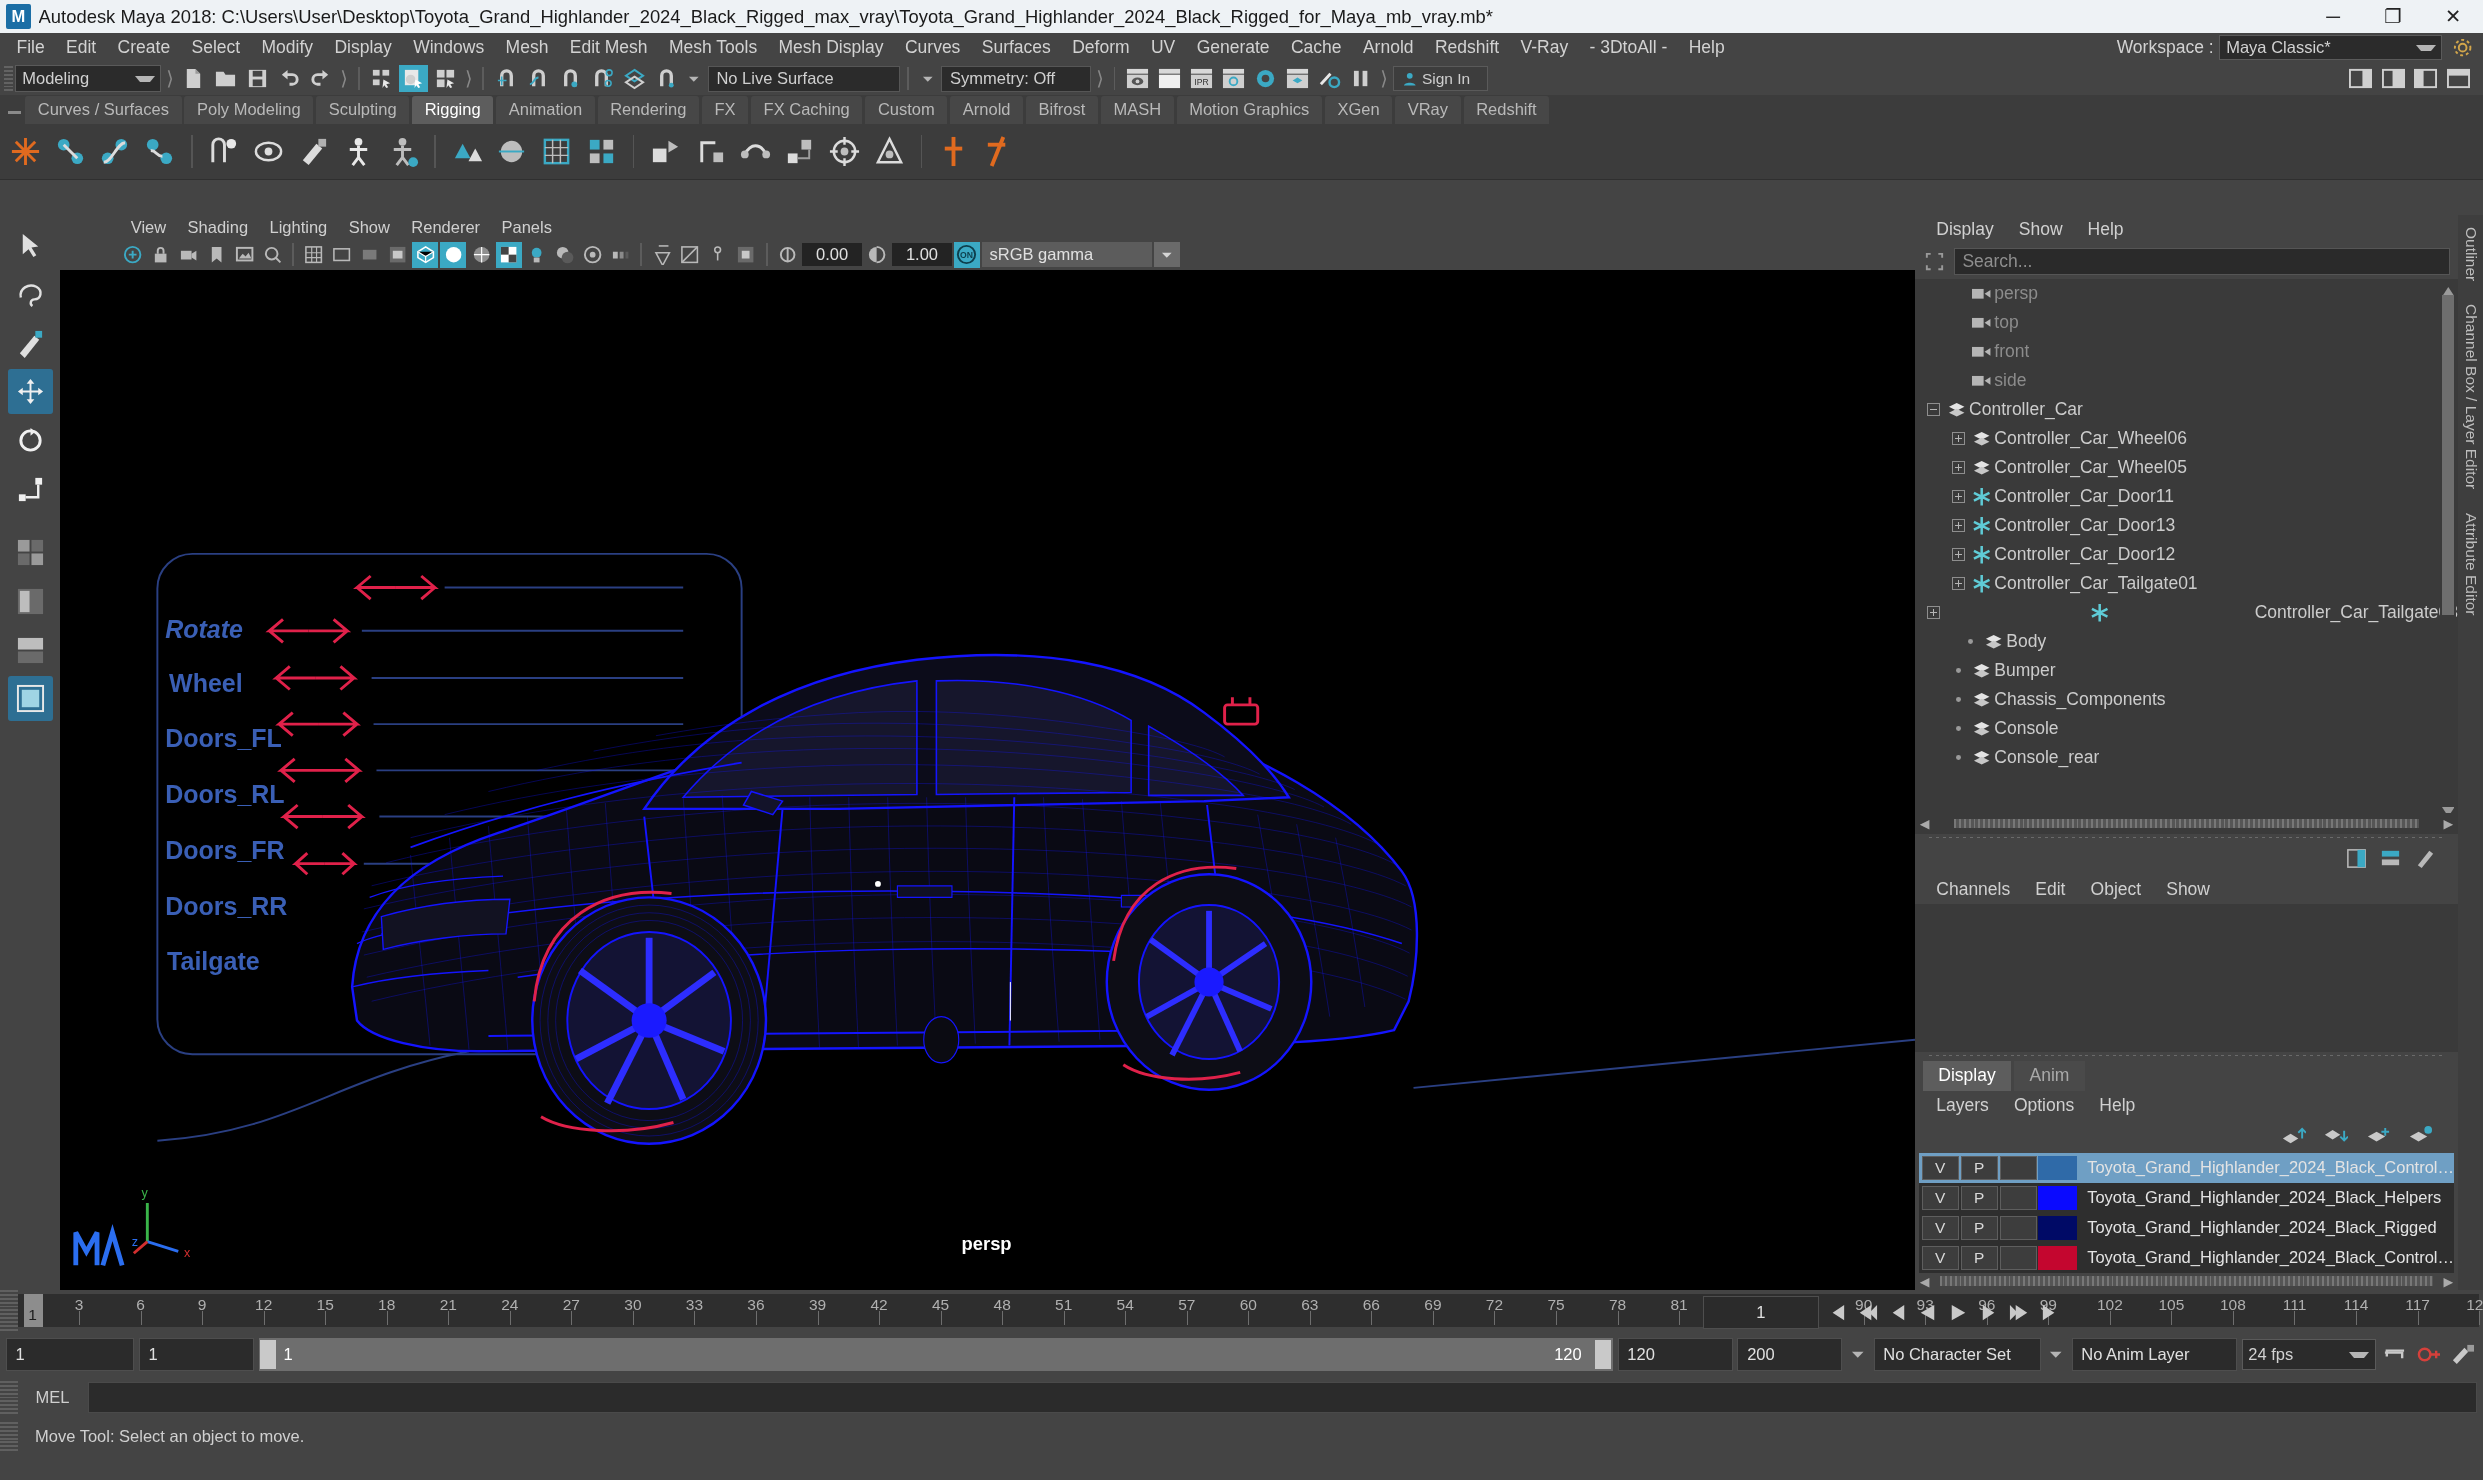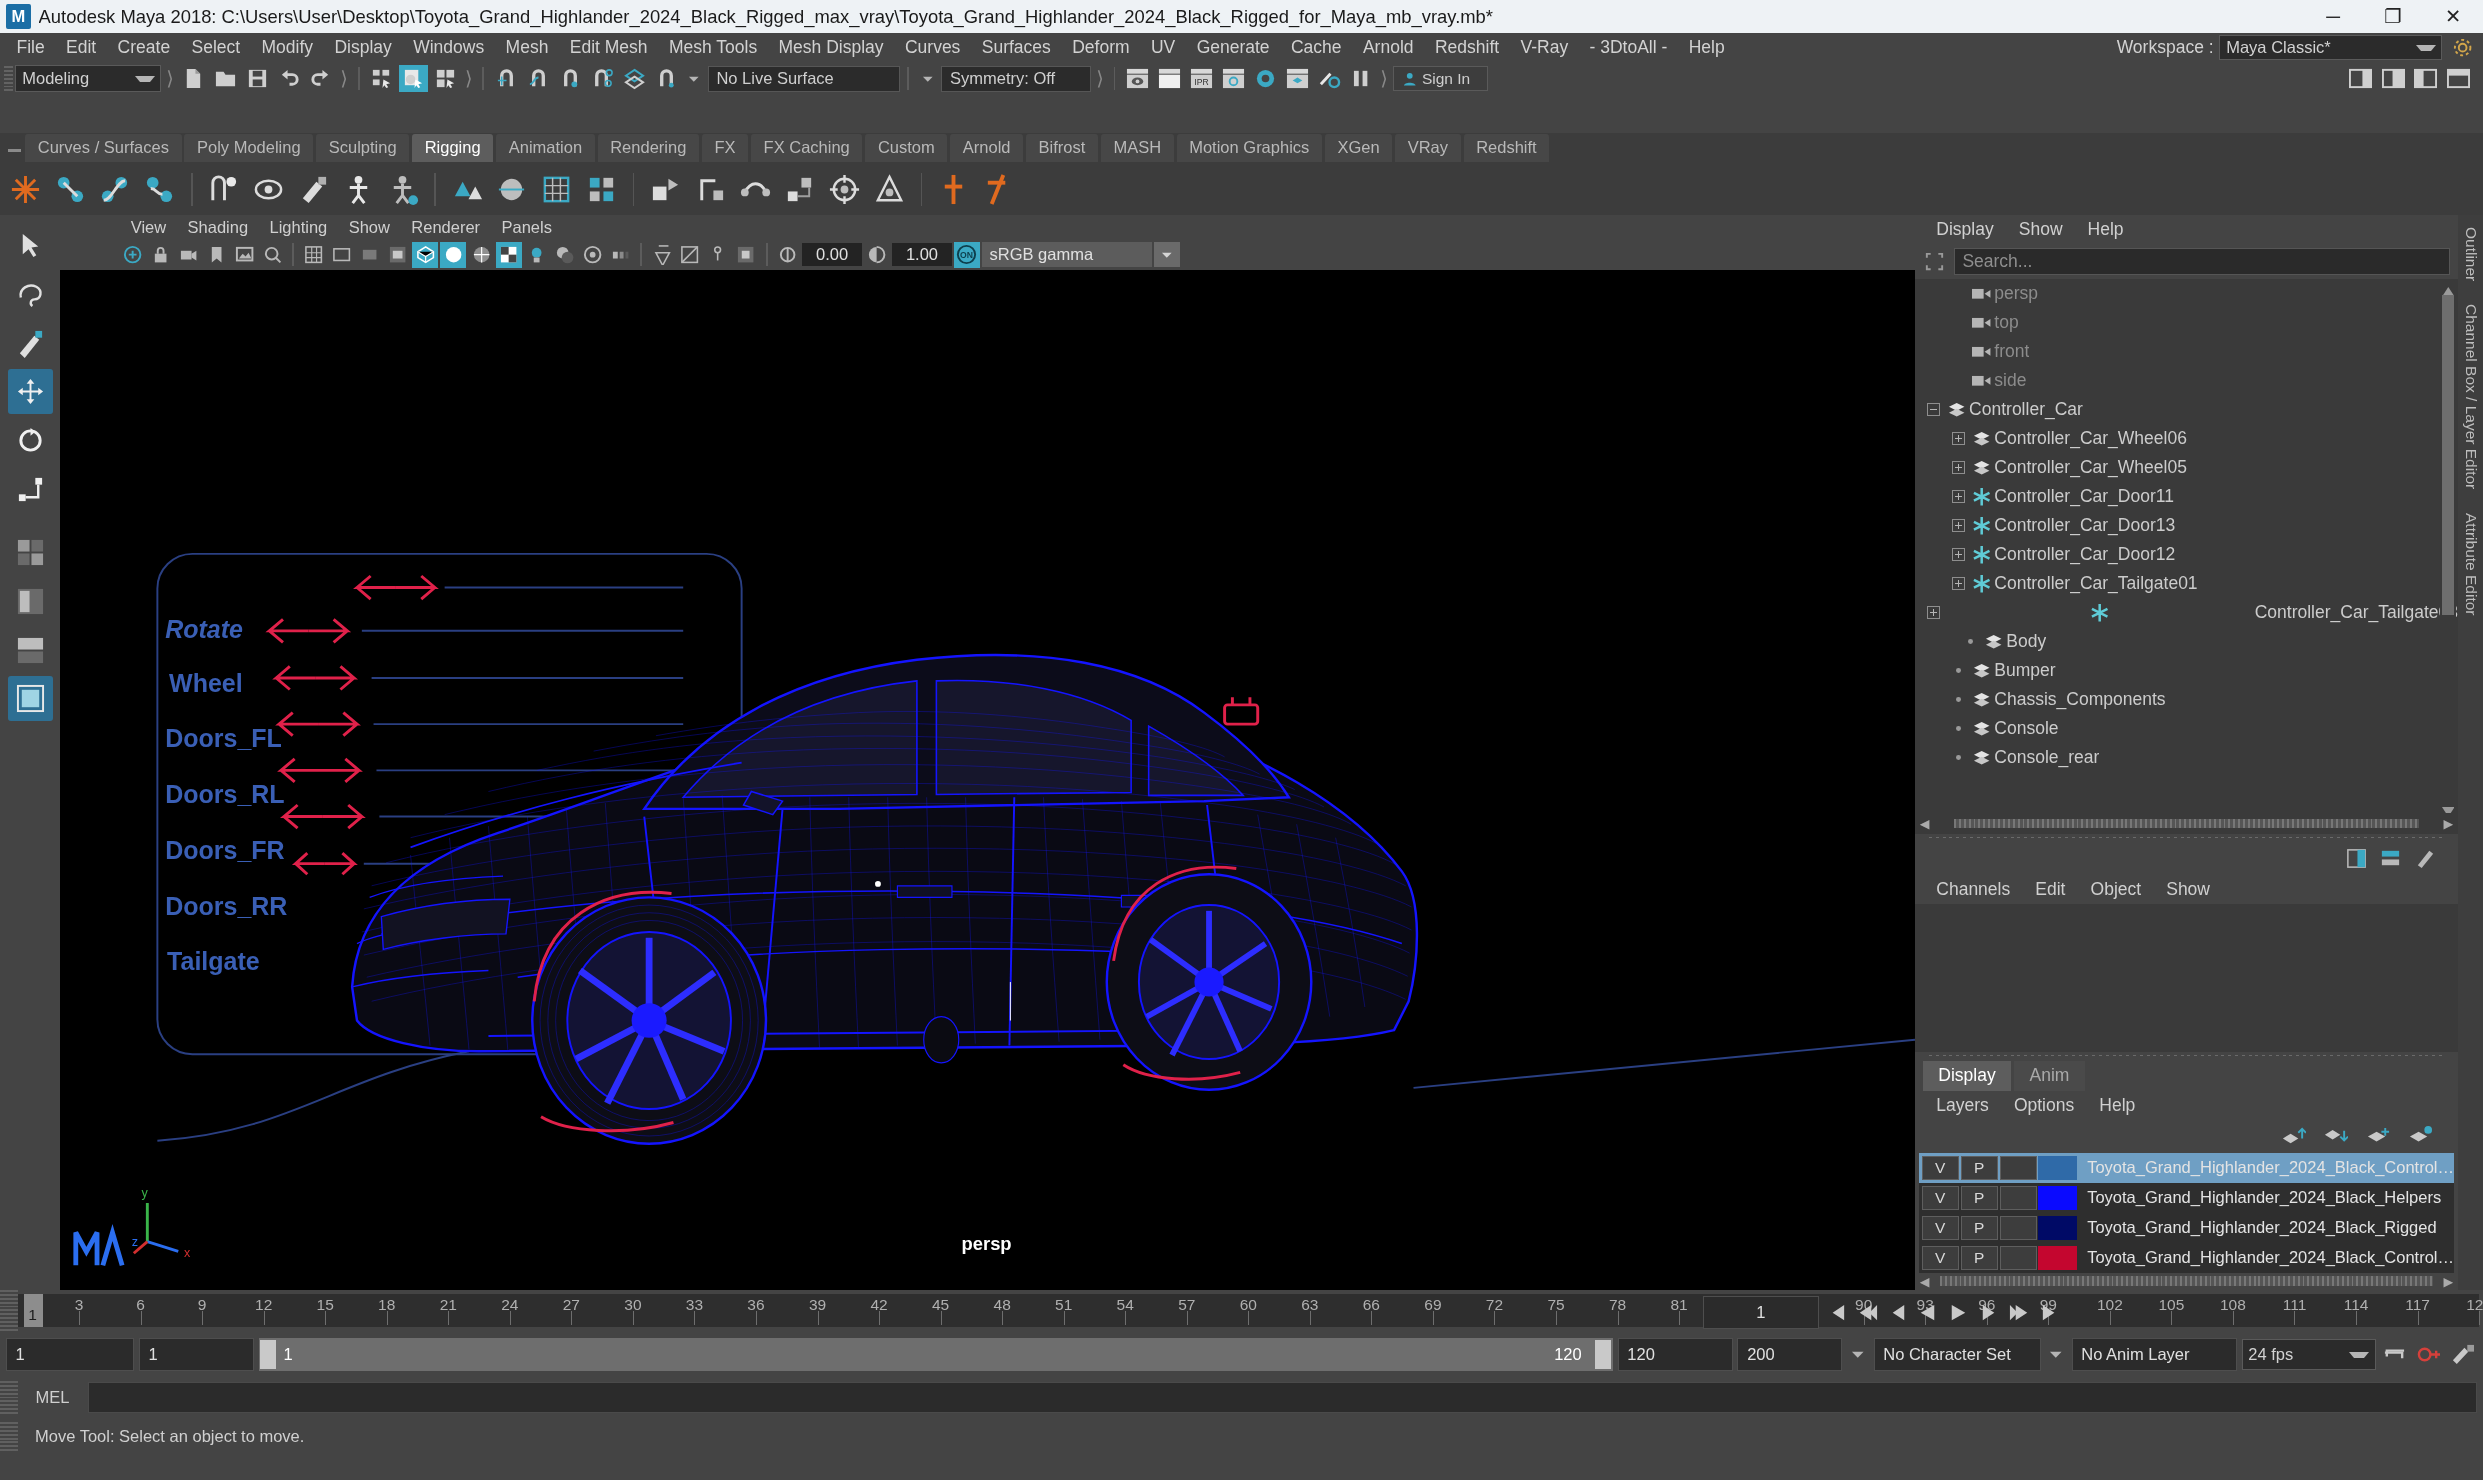--- a/index.html
+++ b/index.html
@@ -33,21 +33,21 @@
   .tbtn.on{ background:#3ba9c4; }
   .sep{ width:1.9px;height:23px;background:#5c5c5c;margin:0 4.9px;flex:0 0 auto;}
   .sepcurve{ width:11.6px;height:25px;color:#888;display:flex;align-items:center;justify-content:center;font-size:19.4px;flex:0 0 auto;}
   .fieldbox{ background:#2b2b2b;border:1px solid #565656;height:26px;display:flex;align-items:center;padding:0 7.8px;
      color:#cfcfcf;font-size:16.5px;white-space:nowrap;flex:0 0 auto;}
   .minibtn{ width:21.3px;height:25px;display:flex;align-items:center;justify-content:center;flex:0 0 auto;}
   .signin{ display:flex;align-items:center;gap:4.9px;background:#3d3d3d;border:1px solid #5a5a5a;height:25px;padding:0 7.8px;
      font-size:15.5px;color:#cfcfcf;flex:0 0 auto;}
 
   
-  #shelftabs{ height:29px; background:#3c3c3c; display:flex; align-items:flex-end; padding-left:3.9px;margin-top:38px;}
+  #shelftabs{ height:29px; background:#3c3c3c; display:flex; align-items:flex-end; padding-left:3.9px;}
   #shelftabs .grip{ width:21.3px;height:23px;display:flex;align-items:center;justify-content:center;}
   #shelftabs .grip i{ display:block;width:12.6px;height:3.9px;background:#8a8a8a;}
   .stab{ padding:3.9px 12.6px 4.9px; font-size:16.5px; color:#b9b9b9; background:#474747; margin-right:2.9px;
          border-top-left-radius:2.9px;border-top-right-radius:2.9px; white-space:nowrap;}
   .stab.act{ background:#5d5d5d; color:#fff; }
 
   #shelfbar{ height:56px; background:#3c3c3c; display:flex; align-items:center; gap:5.8px; padding-left:5.8px; border-bottom:1px solid #2f2f2f;}
   .shicon{ width:39px;height:39px;display:flex;align-items:center;justify-content:center;flex:0 0 auto;}
   .shsep{ width:1.9px;height:33px;background:#555;margin:0 5.8px;flex:0 0 auto;}
 

